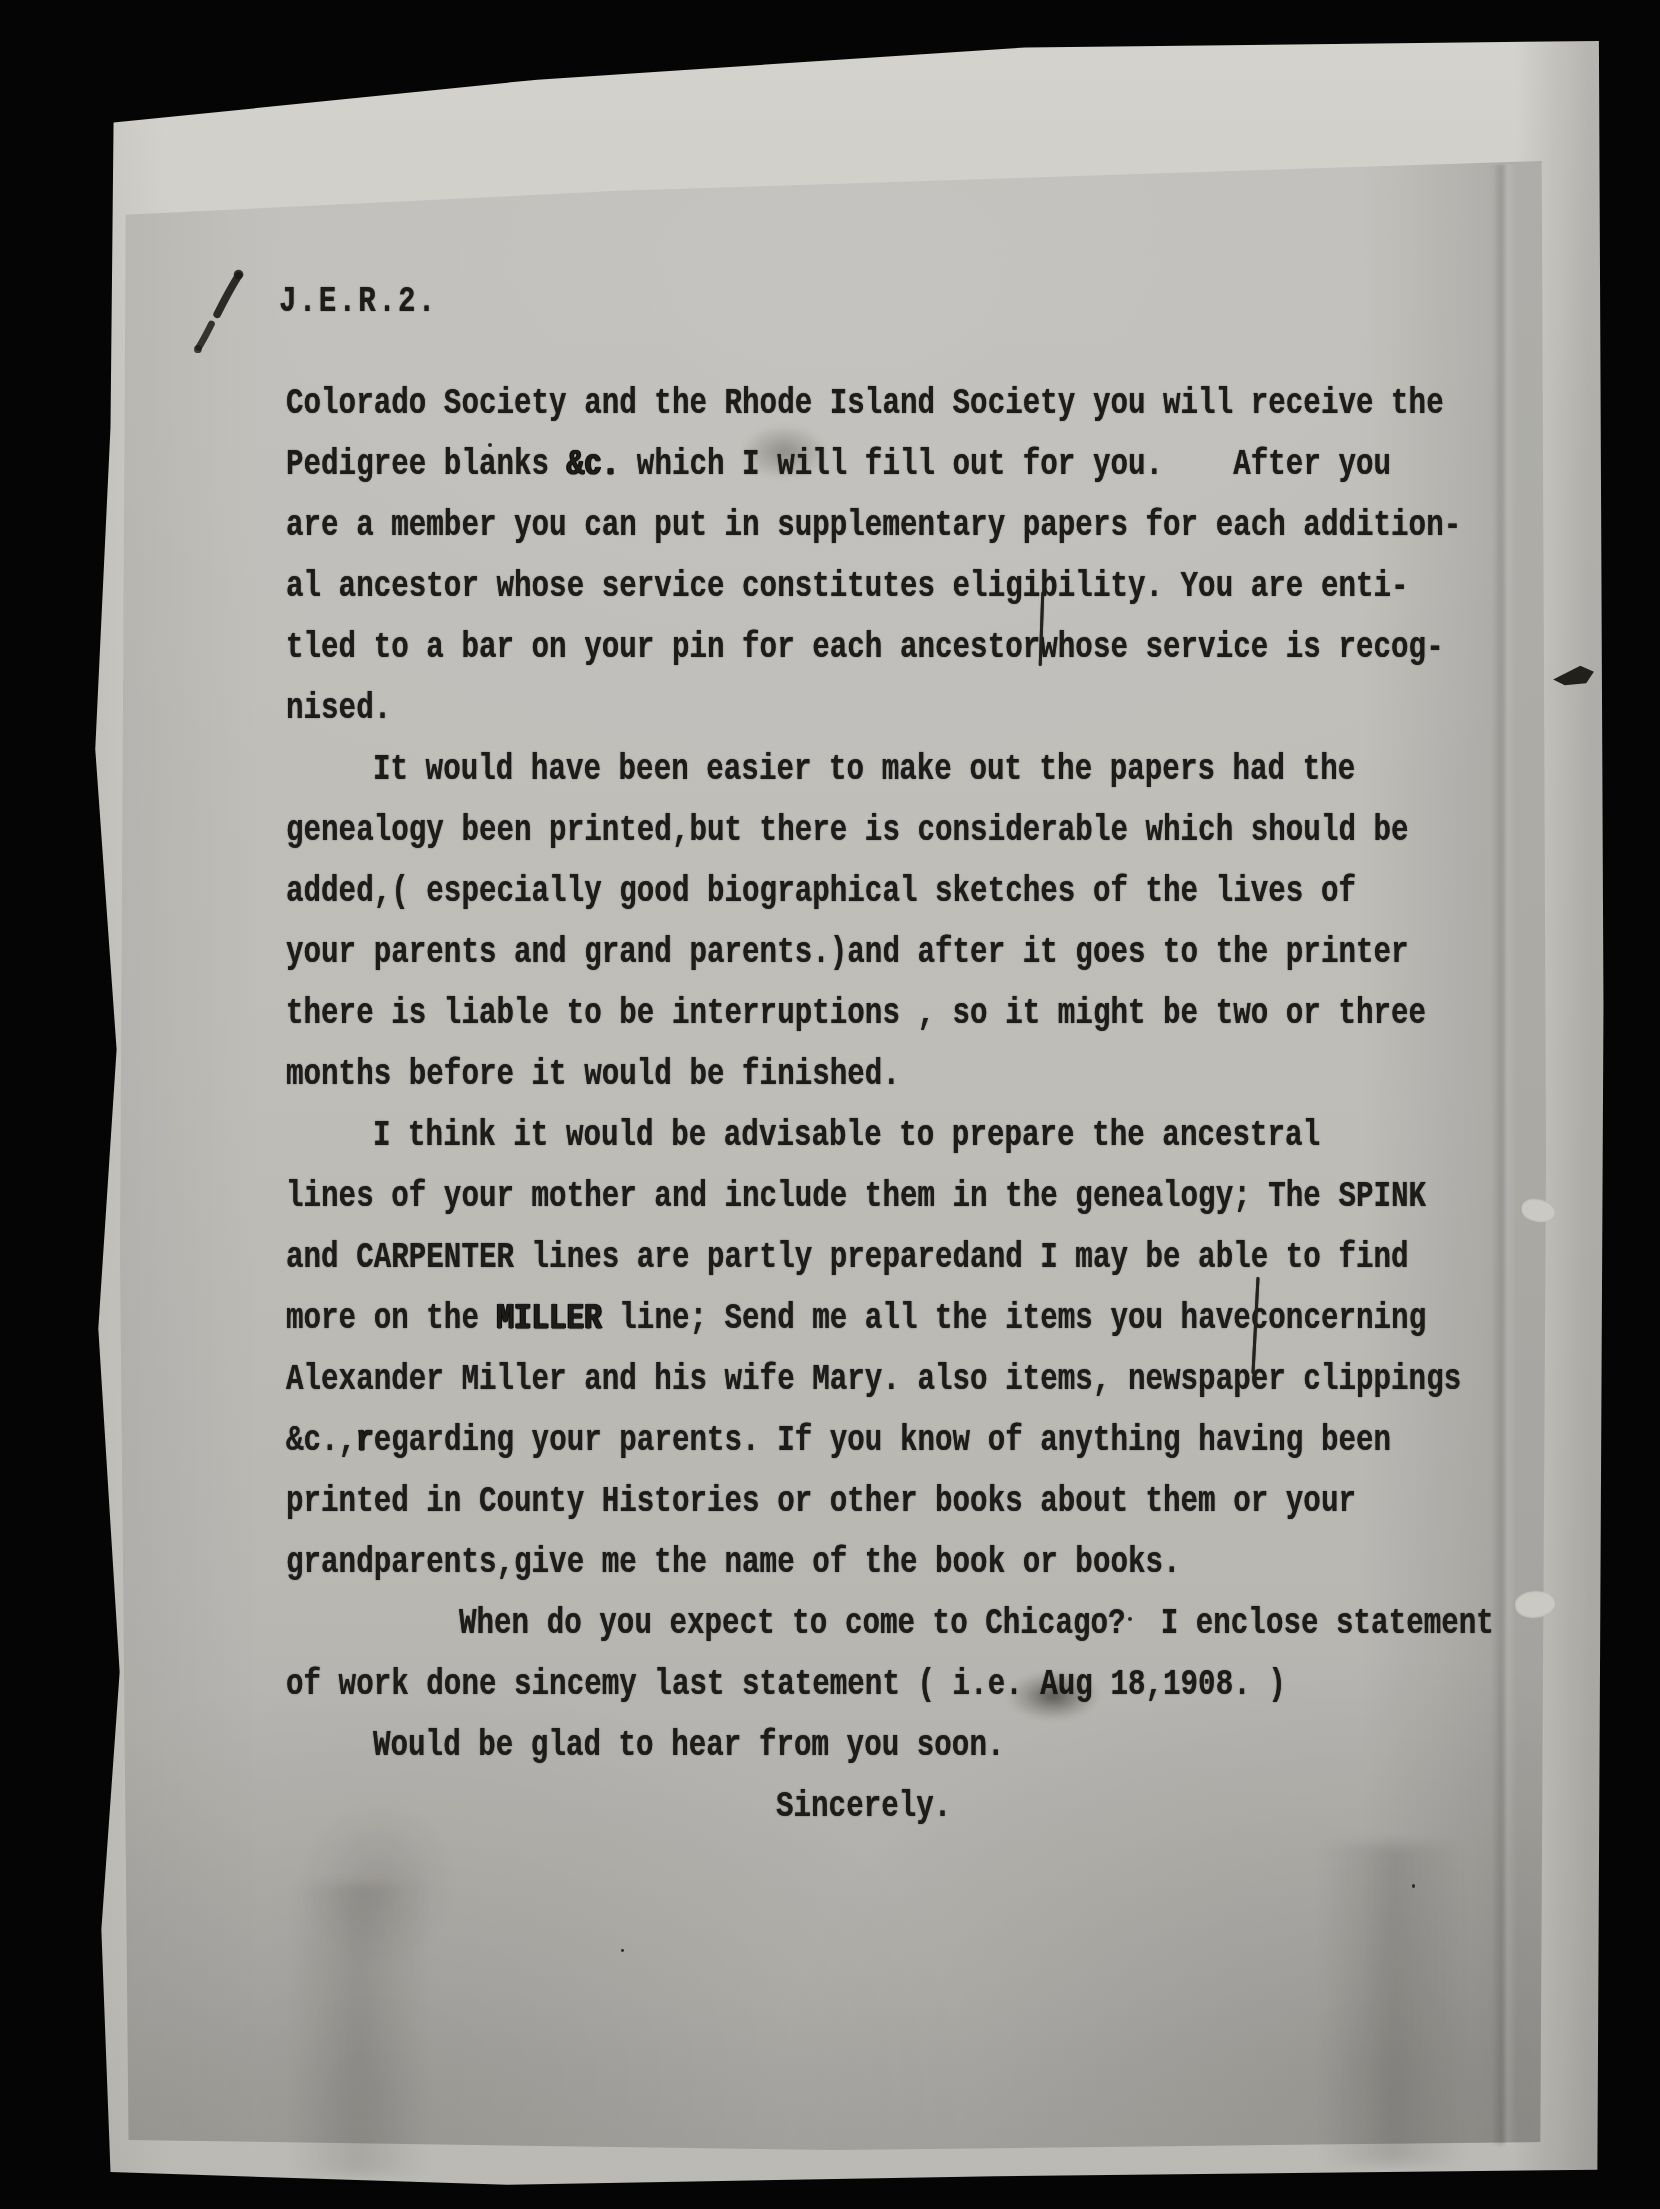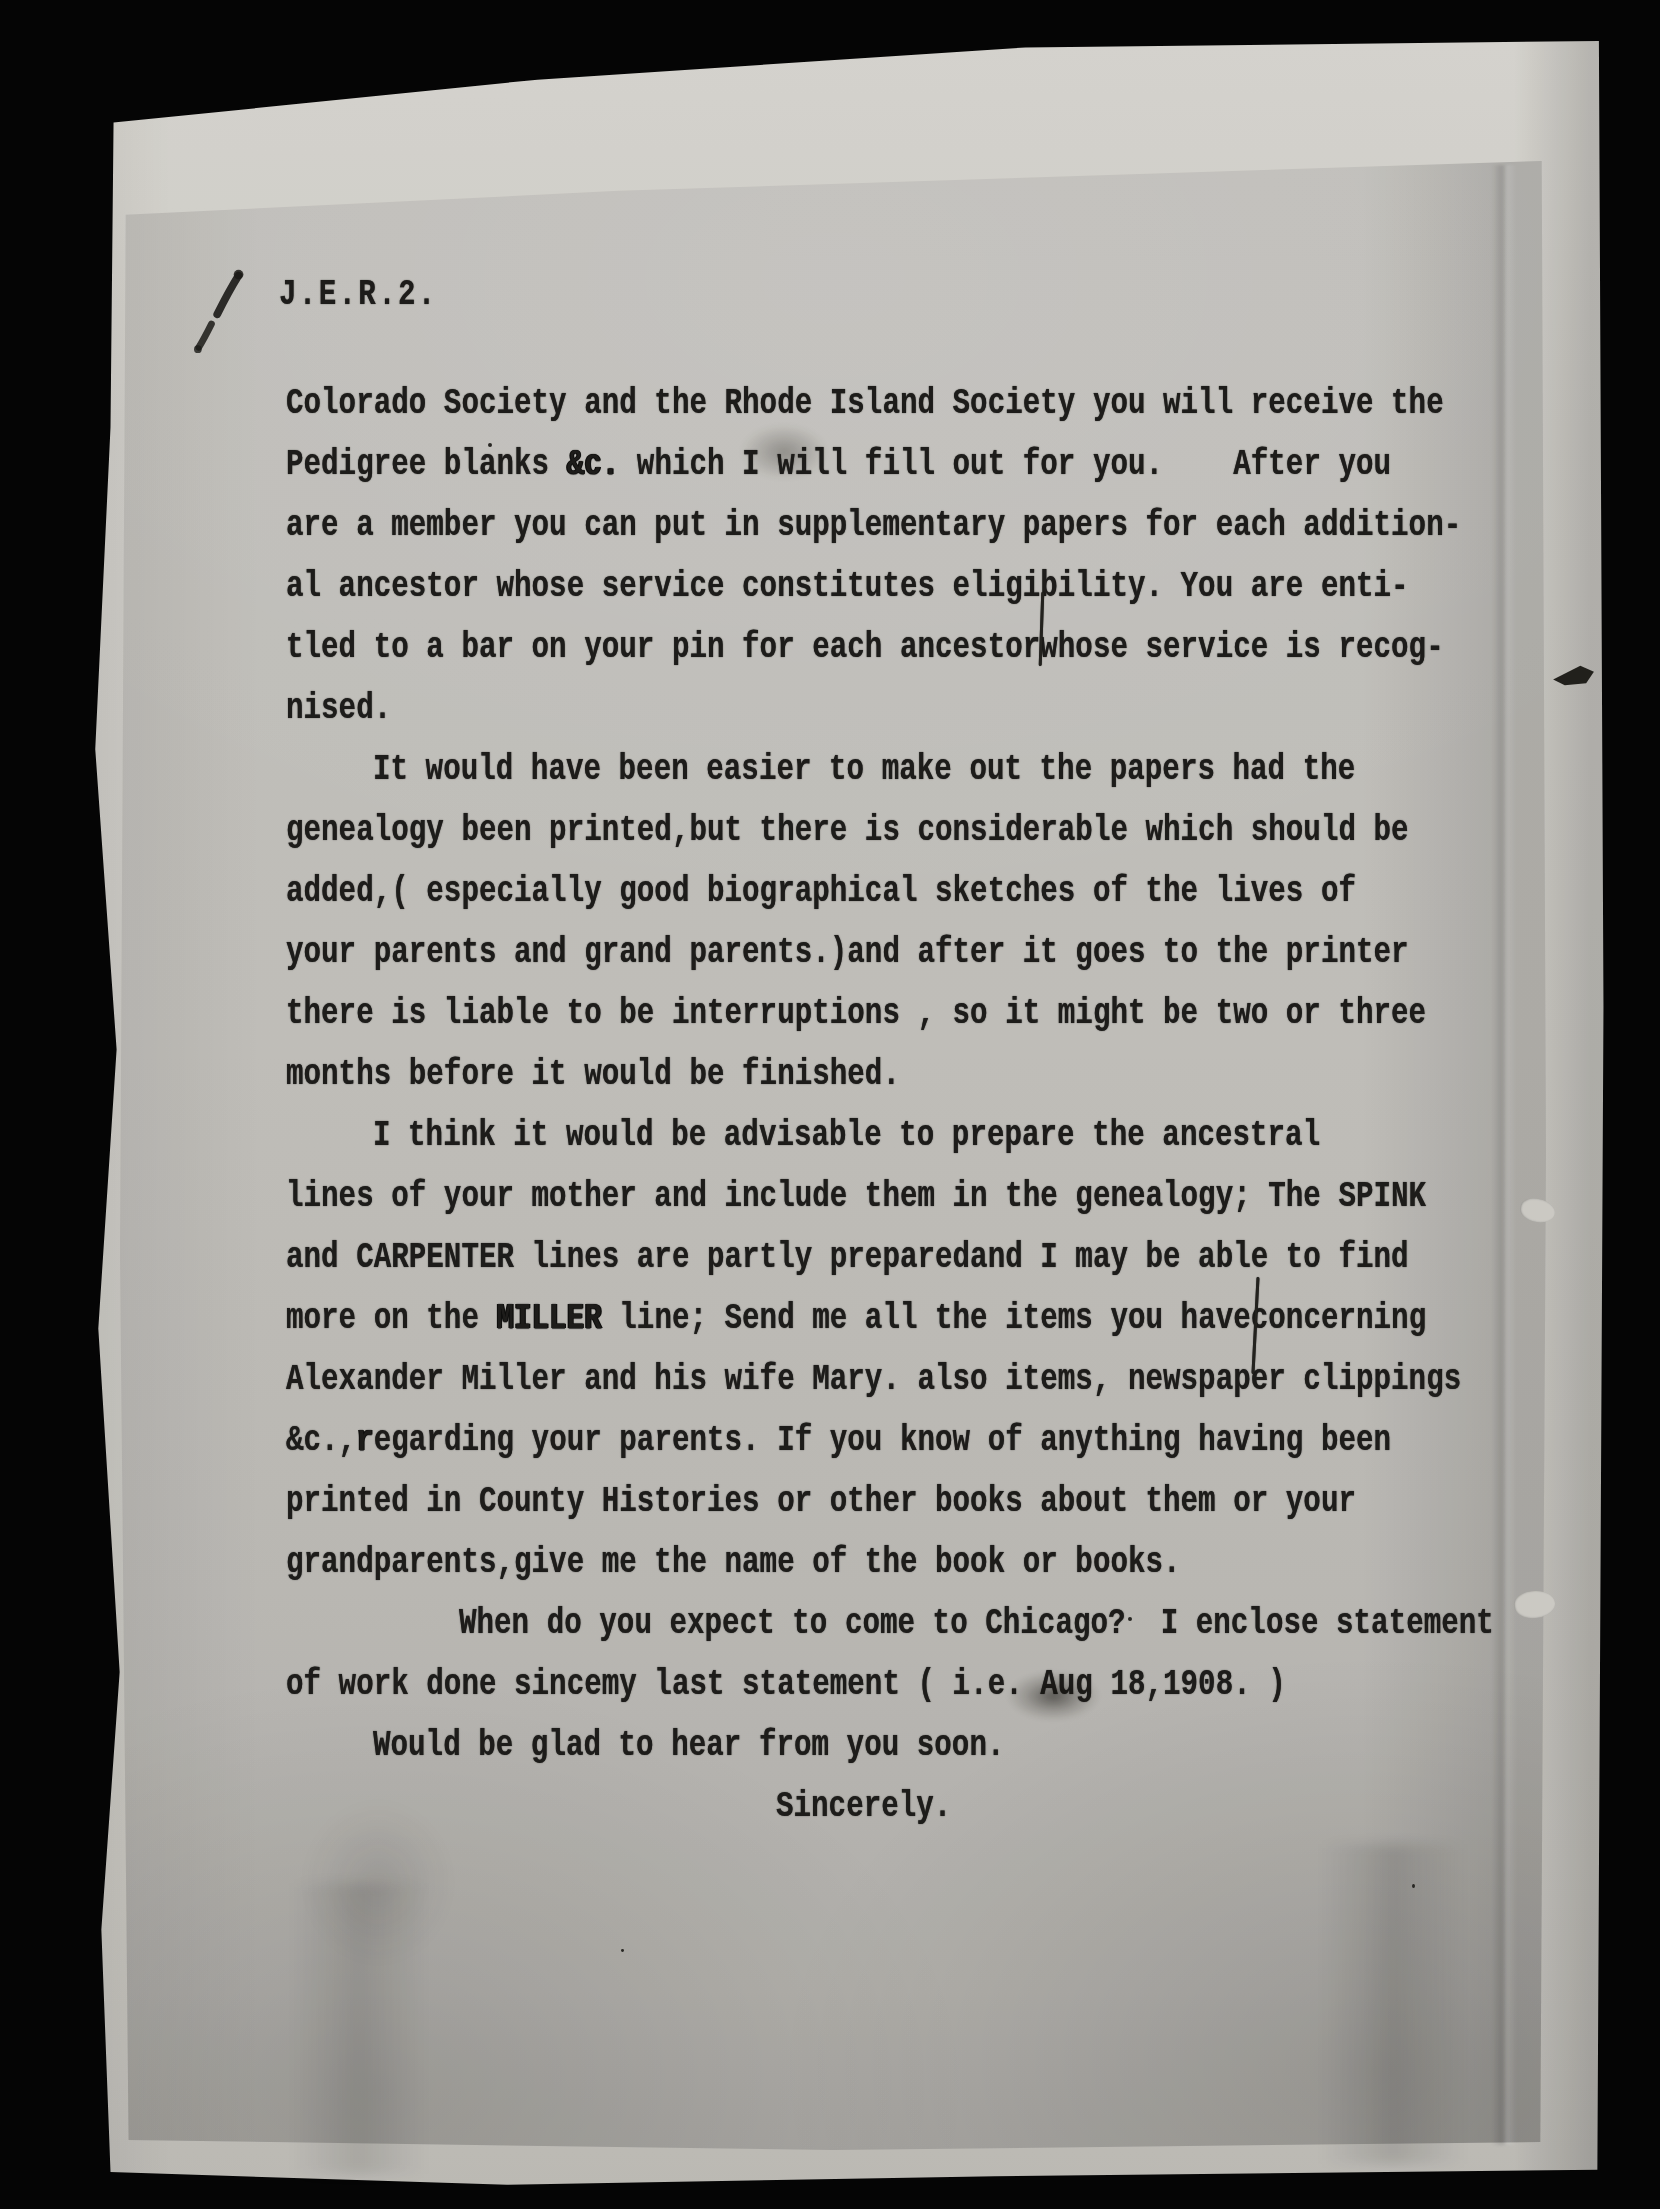--- a/index.html
+++ b/index.html
@@ -24,21 +24,21 @@
       linear-gradient(180deg,#cbc9c5 0%,#c9c7c3 45%,#c3c1bd 72%,#bab8b4 92%,#b0aeaa 100%);
     clip-path:polygon(.4% 2.8%,35% 1.6%,99.7% .1%,100% 50%,99.6% 99.6%,50% 100%,.6% 99.5%,0 55%);
     filter:drop-shadow(1.9px 2.9px 6.8px rgba(0,0,0,.4));}
 
   .tline{position:relative;white-space:pre;line-height:61px;height:61px;color:var(--ink,#1e1d1b);
          font-size:37px;font-weight:700;}
   .tline .ink{display:inline-block;transform:scaleX(.79);transform-origin:0 50%;
          text-shadow:0 0 1.3px rgba(22,22,20,.85);}
   .heavy{text-shadow:0 0 1.5px #000,1.2px 0 0.5px #141412,-1.2px 0 0.5px #141412,0 1px 1px rgba(0,0,0,.6);}
 
-  #header-line{position:absolute;left:159px;top:105px;letter-spacing:2.9px;}
+  #header-line{position:absolute;left:159px;top:112px;letter-spacing:2.9px;}
   #letter-body{position:absolute;left:166px;top:214px;}
 
   
   .mark{position:absolute;pointer-events:none;}
   #pen-squiggle{left:190px;top:262px;}
   #margin-arrow{left:1551px;top:660px;}
   #pen-stroke-ancestor{left:1040px;top:592px;width:2.9px;height:74px;background:#24231f;
       border-radius:1.9px;transform:rotate(2deg);box-shadow:0 0 1px rgba(0,0,0,.7);}
   #pen-stroke-concerning{left:1254px;top:1277px;width:2.9px;height:97px;background:#24231f;
       border-radius:1.9px;transform:rotate(3deg);box-shadow:0 0 1px rgba(0,0,0,.7);}

